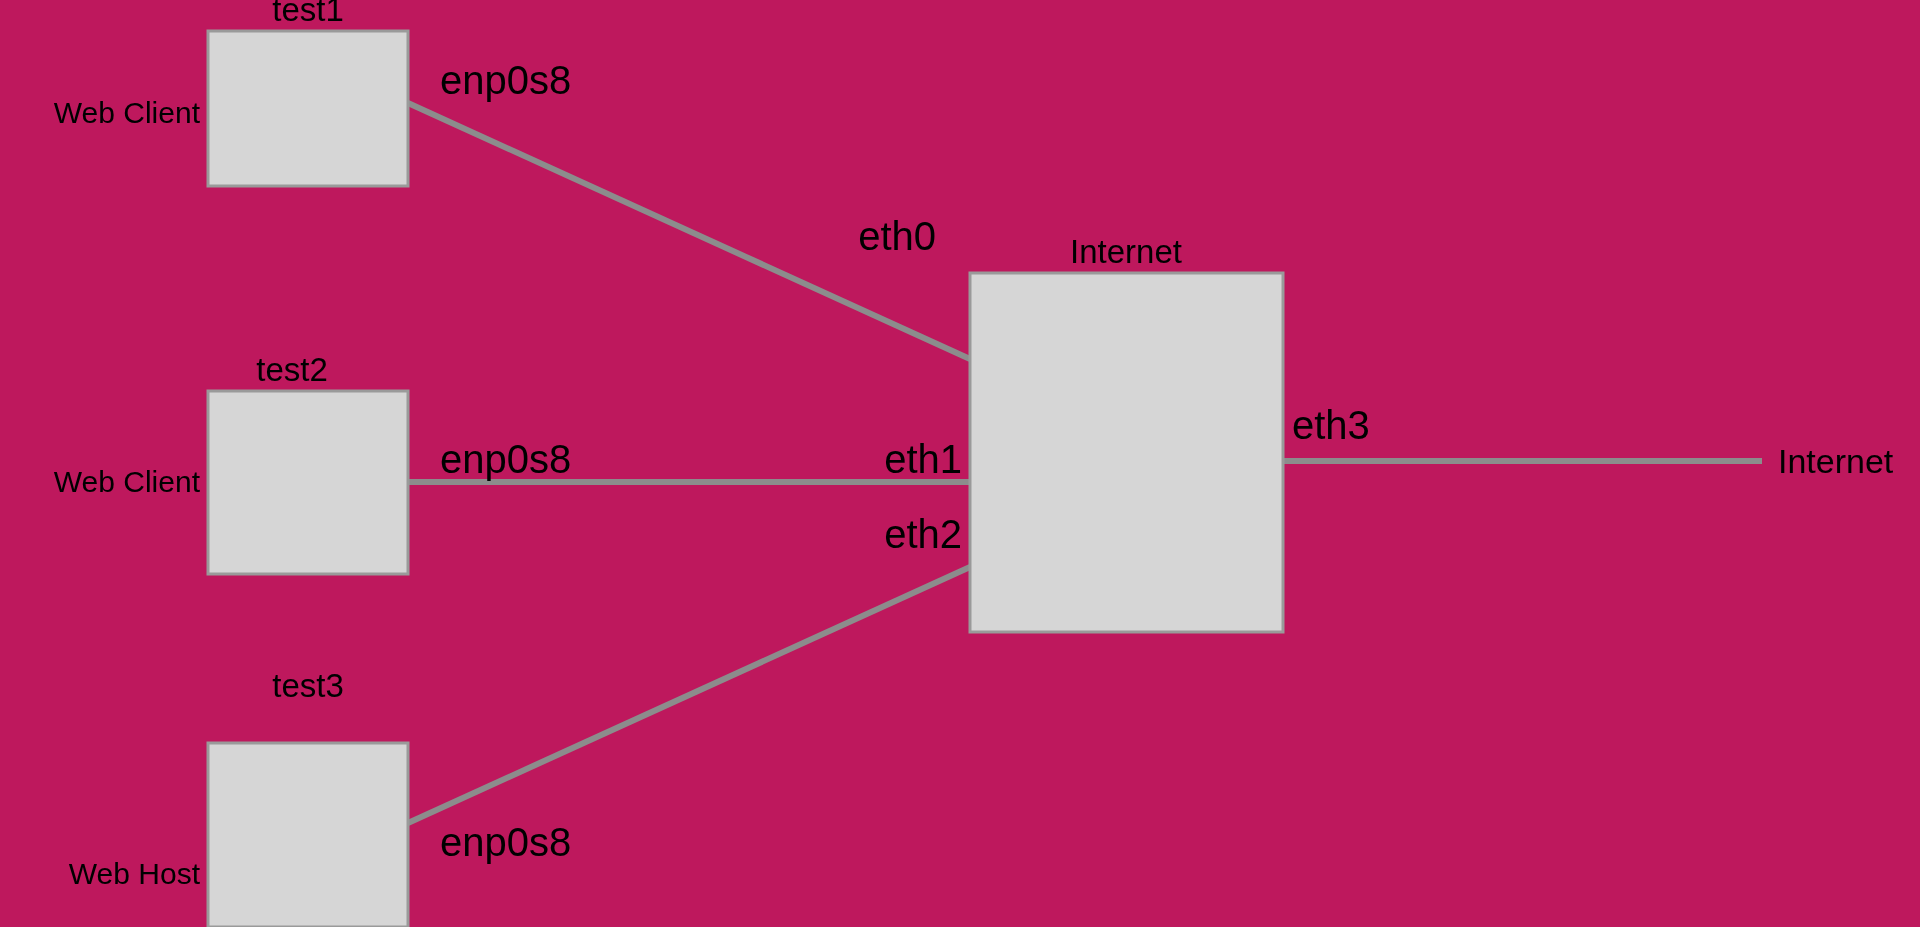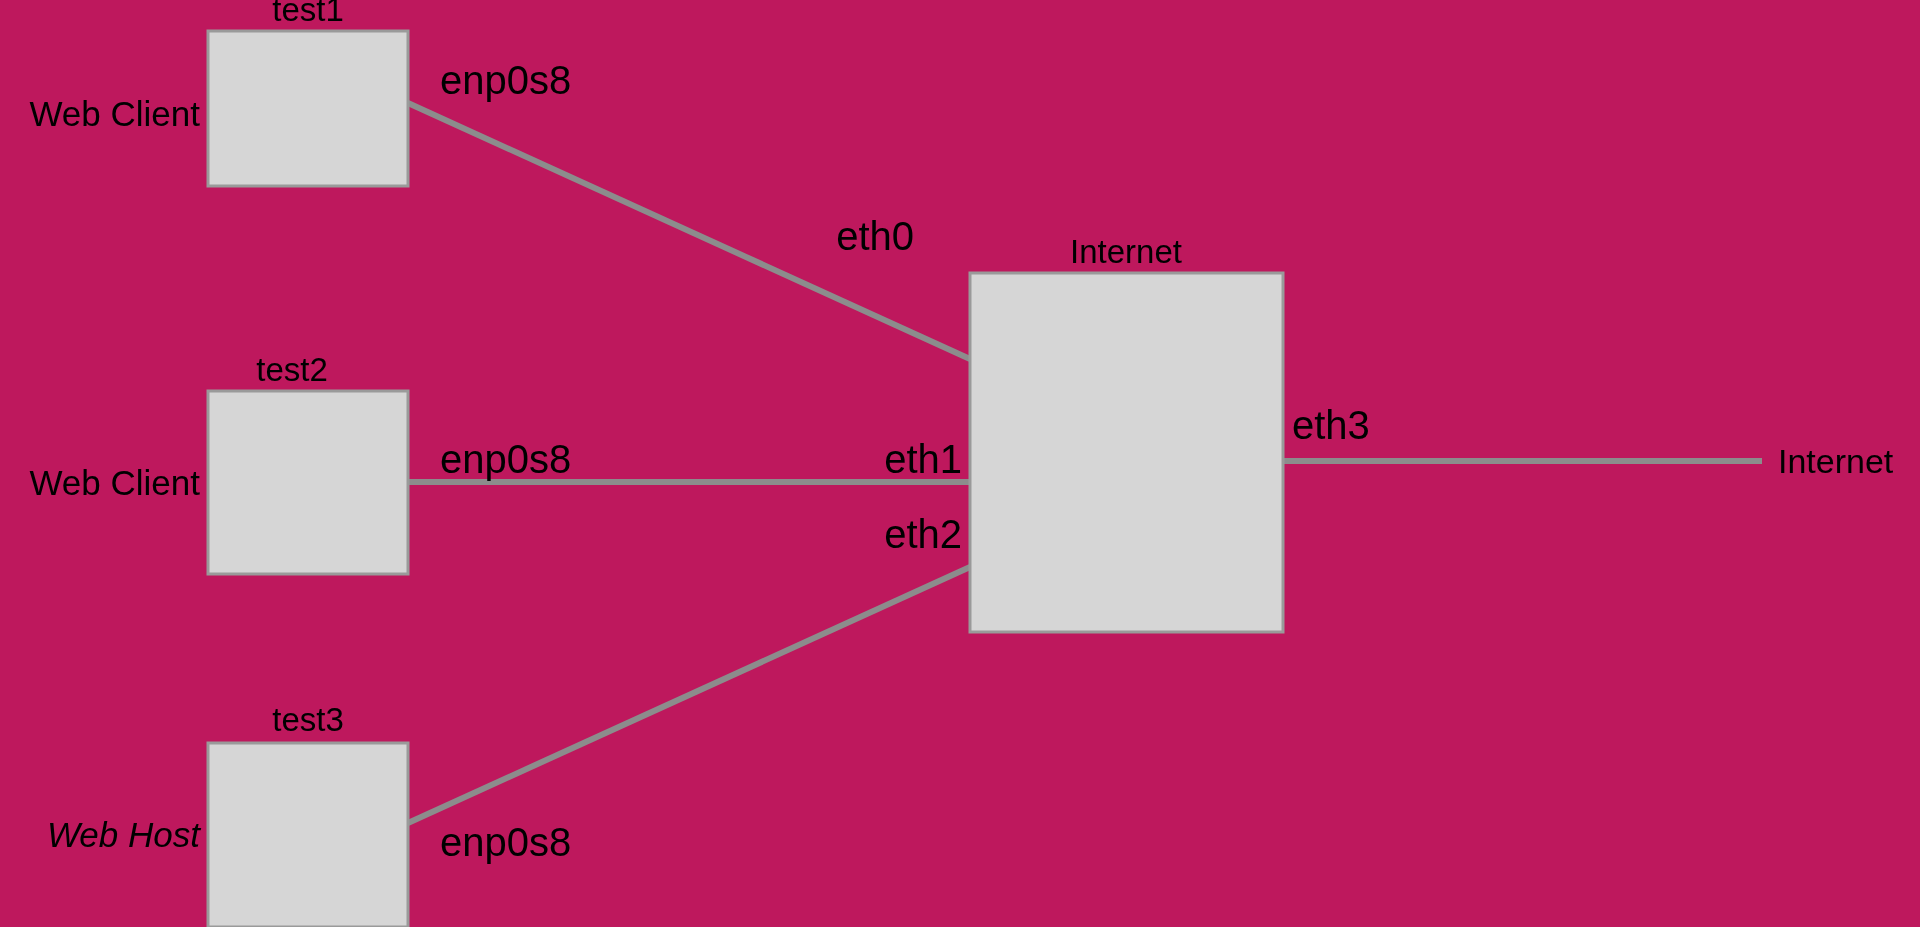--- a/index.html
+++ b/index.html
@@ -45,21 +45,21 @@
   .edge-label {
     font-size: 40px;
   }
   .edge-label.anchor-end {
     transform: translate(-100%, -100%);
   }
   .edge-label.anchor-start {
     transform: translate(0, -100%);
   }
   .role-label {
-    font-size: 35px;
+    font-size: 30px;
     transform: translate(-100%, -50%);
   }
   .endpoint-label {
     font-size: 34px;
     transform: translate(0, -50%);
   }
 </style>
 </head>
 <body>
 
@@ -81,37 +81,37 @@
 
     <rect x="208" y="743" width="200" height="184" fill="#d6d6d6" stroke="#9a9a9a" stroke-width="3"></rect>
 
     <rect x="970" y="273" width="313" height="359" fill="#d6d6d6" stroke="#9a9a9a" stroke-width="3"></rect>
   </svg>
 
   <div class="node-label" style="left:308px; top:26px;">test1</div>
 
   <div class="node-label" style="left:292px; top:386px;">test2</div>
 
-  <div class="node-label" style="left:308px; top:736px;text-align:center;">test3</div>
+  <div class="node-label" style="left:308px; top:702px;text-align:center;">test3</div>
 
   <div class="node-label" style="left:1126px; top:268px;">Internet</div>
 
   <div class="role-label" style="left:200px; top:113px;">Web Client</div>
 
   <div class="role-label" style="left:200px; top:482px;">Web Client</div>
 
-  <div class="role-label" style="left:200px; top:834px;font-style:italic;">Web Host</div>
+  <div class="role-label" style="left:200px; top:874px;">Web Host</div>
 
   <div class="edge-label anchor-start" style="left:440px; top:100px;">enp0s8</div>
 
   <div class="edge-label anchor-start" style="left:440px; top:479px;">enp0s8</div>
 
   <div class="edge-label anchor-start" style="left:440px; top:862px;">enp0s8</div>
 
-  <div class="edge-label anchor-end" style="left:914px; top:256px;">eth0</div>
+  <div class="edge-label anchor-end" style="left:936px; top:256px;">eth0</div>
 
   <div class="edge-label anchor-end" style="left:962px; top:479px;">eth1</div>
 
   <div class="edge-label anchor-end" style="left:962px; top:554px;">eth2</div>
 
   <div class="edge-label anchor-start" style="left:1292px; top:445px;">eth3</div>
 
   <div class="endpoint-label" style="left:1778px; top:461px;">Internet</div>
 
 </div>

